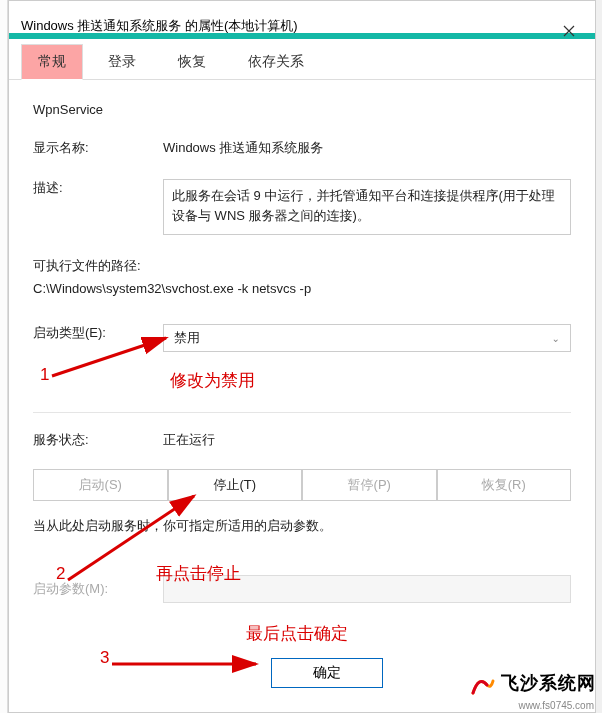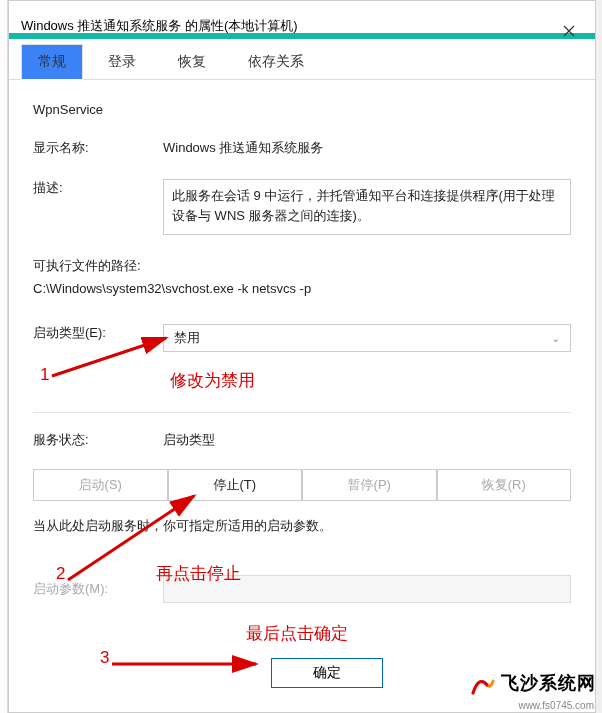--- a/index.html
+++ b/index.html
@@ -48,21 +48,21 @@
       color: #333;
       cursor: pointer;
       border: 1px solid transparent;
       border-bottom: none;
       position: relative;
       top: 1px;
     }
     .tab.active {
       border: 1px solid #ddd;
       border-bottom: 1px solid #fff;
-      background: #3b82f6;
+      background: #fca5a5;
     }
     .content {
       padding: 22px 24px;
       color: #222;
     }
     .row {
       display: flex;
       margin-bottom: 22px;
     }
     .label {
@@ -220,21 +220,21 @@
       <div class="select-box">
         <span>禁用</span>
         <span class="chev">⌄</span>
       </div>
     </div>
 
     <hr class="divider" style="margin-top:60px">
 
     <div class="row" style="margin-bottom:20px">
       <div class="label">服务状态:</div>
-      <div class="value">启动类型</div>
+      <div class="value">正在运行</div>
     </div>
 
     <div class="bcs">
       <div class="ctrl-btn disabled">启动(S)</div>
       <div class="ctrl-btn">停止(T)</div>
       <div class="ctrl-btn disabled">暂停(P)</div>
       <div class="ctrl-btn disabled">恢复(R)</div>
     </div>
 
     <div>当从此处启动服务时，你可指定所适用的启动参数。</div>

